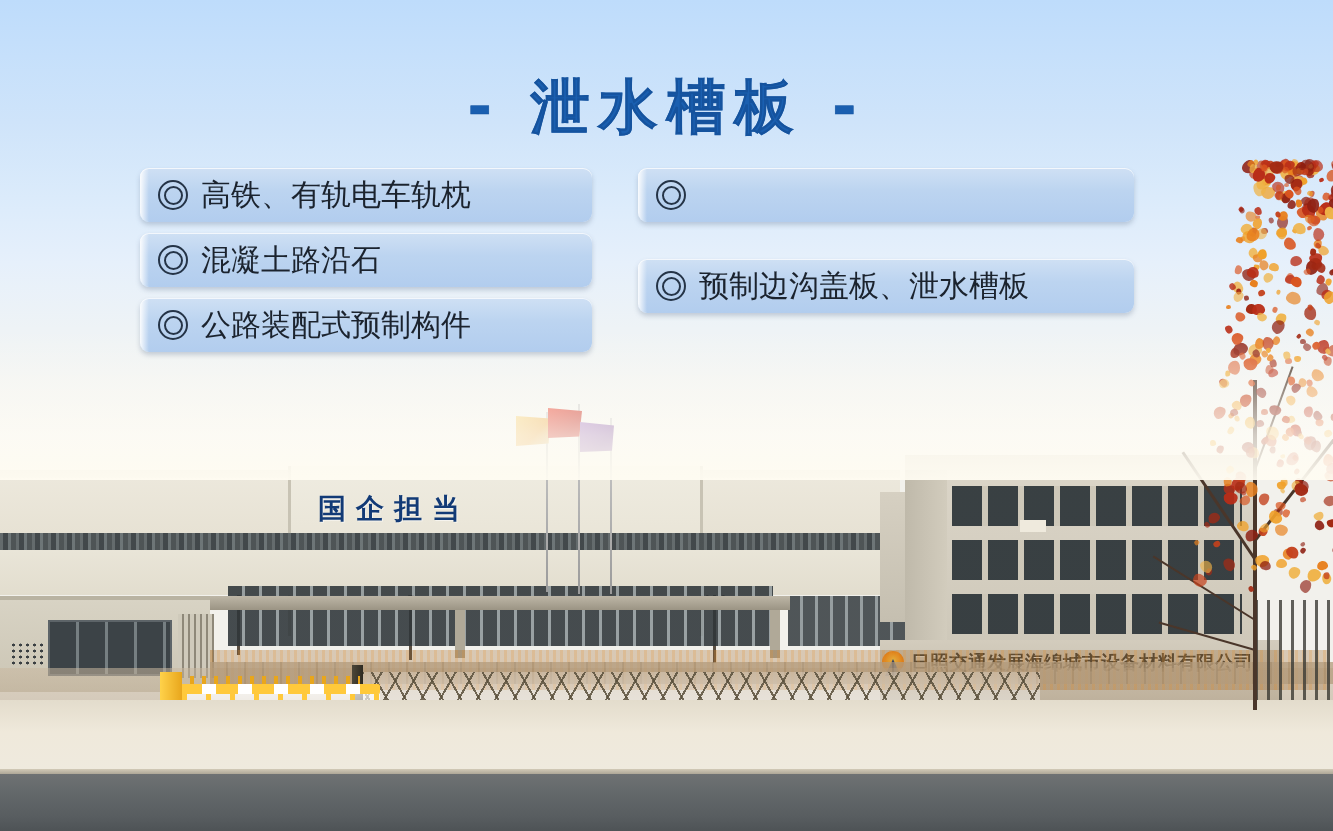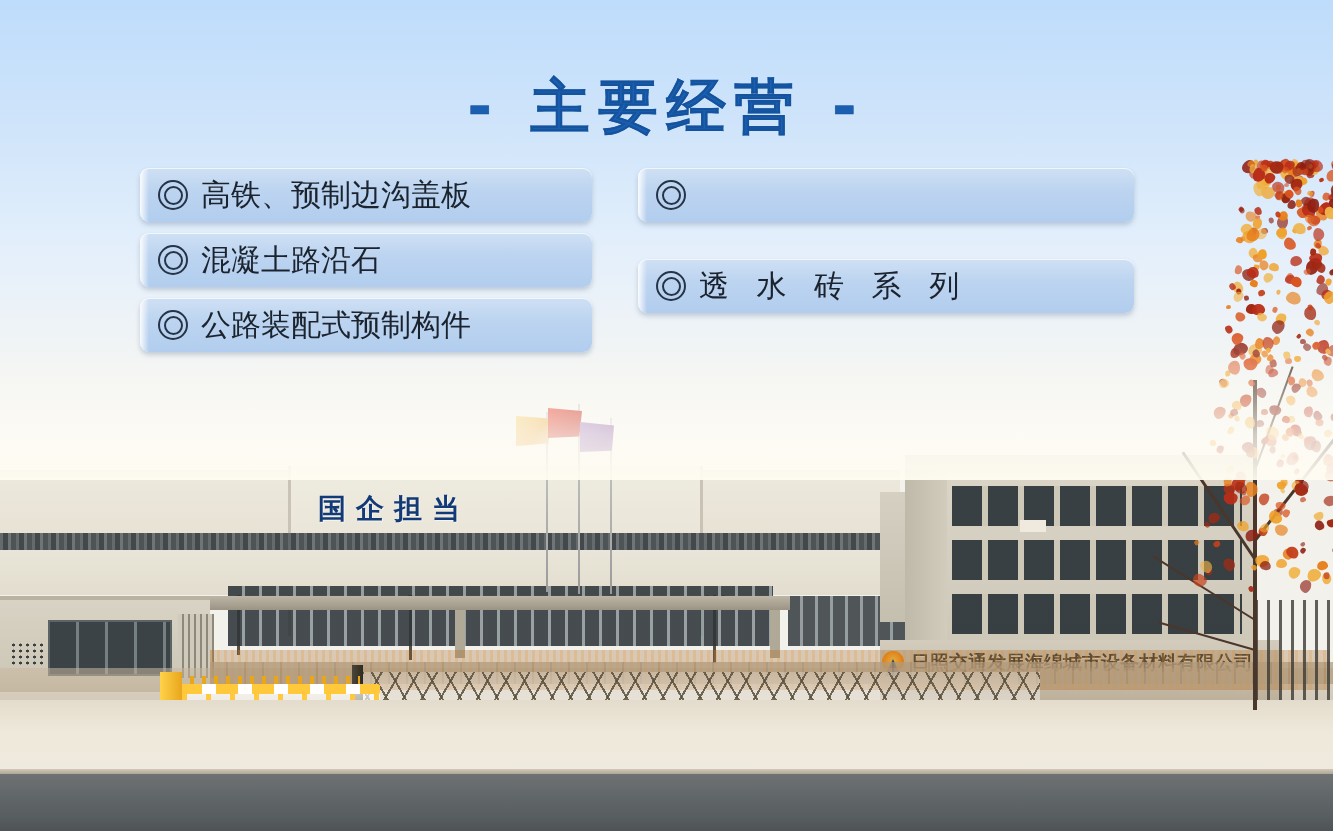--- a/index.html
+++ b/index.html
@@ -746,29 +746,29 @@
         <span class="leaf" style="left: 116.922px; top: 129.814px; width: 8.05178px; height: 6.84401px; background: rgb(232, 129, 31); opacity: 1; transform: rotate(23deg);"></span>
         <span class="leaf" style="left: 130.547px; top: 23.1632px; width: 11.2991px; height: 9.60424px; background: rgb(185, 45, 23); opacity: 0.97; transform: rotate(317deg);"></span>
         <span class="leaf" style="left: 127.848px; top: 14.7455px; width: 6.97311px; height: 5.92714px; background: rgb(217, 84, 31); opacity: 0.87; transform: rotate(101deg);"></span>
         <span class="leaf" style="left: 165.819px; top: 13.7788px; width: 7.06069px; height: 6.00159px; background: rgb(142, 31, 18); opacity: 0.74; transform: rotate(149deg);"></span>
         <span class="leaf" style="left: 161.389px; top: 205.942px; width: 7.10932px; height: 6.04292px; background: rgb(240, 161, 42); opacity: 0.93; transform: rotate(182deg);"></span>
       </div>
     <div class="haze"></div>
   </div>
 
   <div class="title-wrap">
-    <span class="title">- 主要经营 -</span>
+    <span class="title">- 泄水槽板 -</span>
   </div>
 
   <div class="pill-col col-left">
     <div class="pill">
       <span class="mark">
           <i></i>
         </span>
-      <span class="txt">高铁、预制边沟盖板</span>
+      <span class="txt">高铁、有轨电车轨枕</span>
     </div>
     <div class="pill">
       <span class="mark">
           <i></i>
         </span>
       <span class="txt">混凝土路沿石</span>
     </div>
     <div class="pill">
       <span class="mark">
           <i></i>
@@ -776,21 +776,21 @@
       <span class="txt">公路装配式预制构件</span>
     </div>
   </div>
 
   <div class="pill-col col-right">
     <div class="pill">
       <span class="mark">
           <i></i>
         </span>
     </div>
-    <div class="pill spaced">
+    <div class="pill">
       <span class="mark">
           <i></i>
         </span>
-      <span class="txt">透 水 砖 系 列</span>
+      <span class="txt">预制边沟盖板、泄水槽板</span>
     </div>
   </div>
 
 </div>
 
 </body></html>

